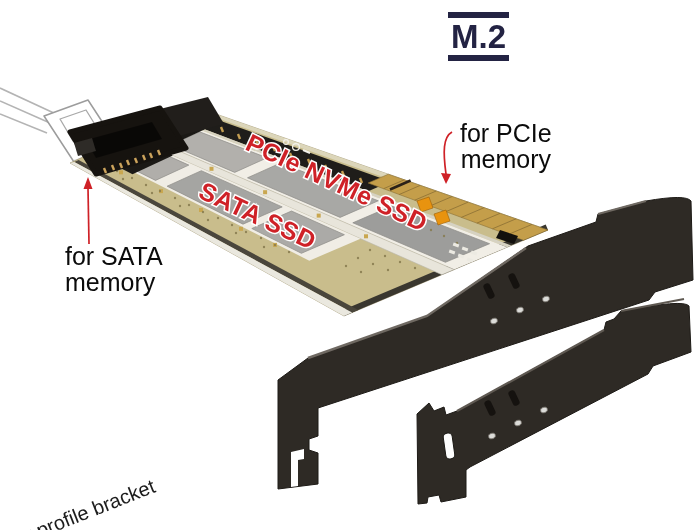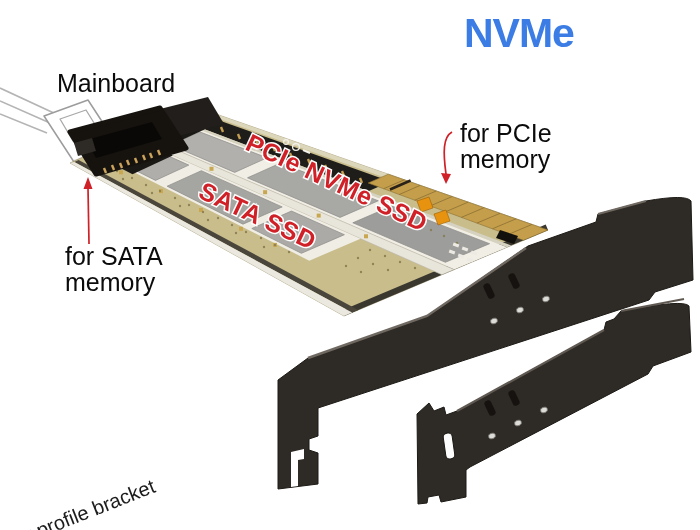--- a/index.html
+++ b/index.html
@@ -3,21 +3,21 @@
 <meta charset="utf-8">
 <style>
   html,body{margin:0;padding:0;}
   body{
     width:700px;height:530px;position:relative;overflow:hidden;
     background:#ffffff;font-family:"Liberation Sans",sans-serif;
   }
   .stage{position:absolute;left:0;top:0;width:700px;height:530px;}
   .label{position:absolute;color:#0b0b0b;font-size:25px;line-height:26px;white-space:pre;}
   #mainboard-label{left:57px;top:70px;}
-  #pcie-label{left:460px;top:120px;}
+  #pcie-label{left:460px;top:120px;text-align:center;}
   #sata-label{left:65px;top:243px;}
   #lpb-label{
     left:506px;top:461px;font-size:20px;color:#1c1c1c;
     transform:rotate(-21.5deg);transform-origin:left top;white-space:nowrap;
   }
   #brand{position:absolute;left:448px;top:12px;display:flex;align-items:flex-start;}
   #m2-logo{
     display:inline-block;border-top:6px solid #232343;border-bottom:6px solid #232343;
     color:#232343;font-size:33px;font-weight:800;line-height:1.08;padding:1px 3px 0 3px;
     letter-spacing:0px;
@@ -249,23 +249,22 @@
     <polygon points="88,177 83.5,189 92.5,189" fill="#cf2127"></polygon>
   </g>
   <g>
     <path d="M452,132 C443,137 443,152 446,174" fill="none" stroke="#cf2127" stroke-width="1.7"></path>
     <polygon points="446,184 441,173 451,174" fill="#cf2127"></polygon>
   </g>
 </svg>
 
   
   <div id="brand">
-    <span id="nvme-logo">NVMe</span>
+    <span id="m2-logo">M.2</span>
   </div>
 
-  <div class="label" id="mainboard-label">Mainboard</div>
   <div class="label" id="pcie-label">for PCIe
 memory</div>
   <div class="label" id="sata-label">for SATA
 memory</div>
   <div id="lpb-label">low profile bracket</div>
 
 </div>
 
 </body></html>

